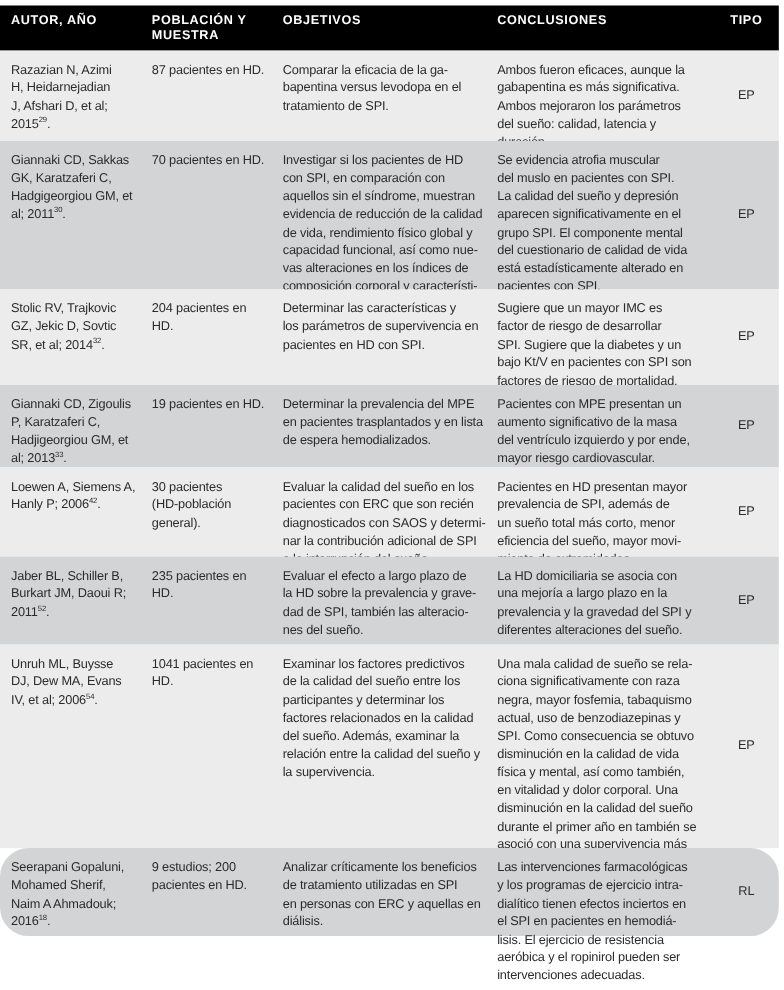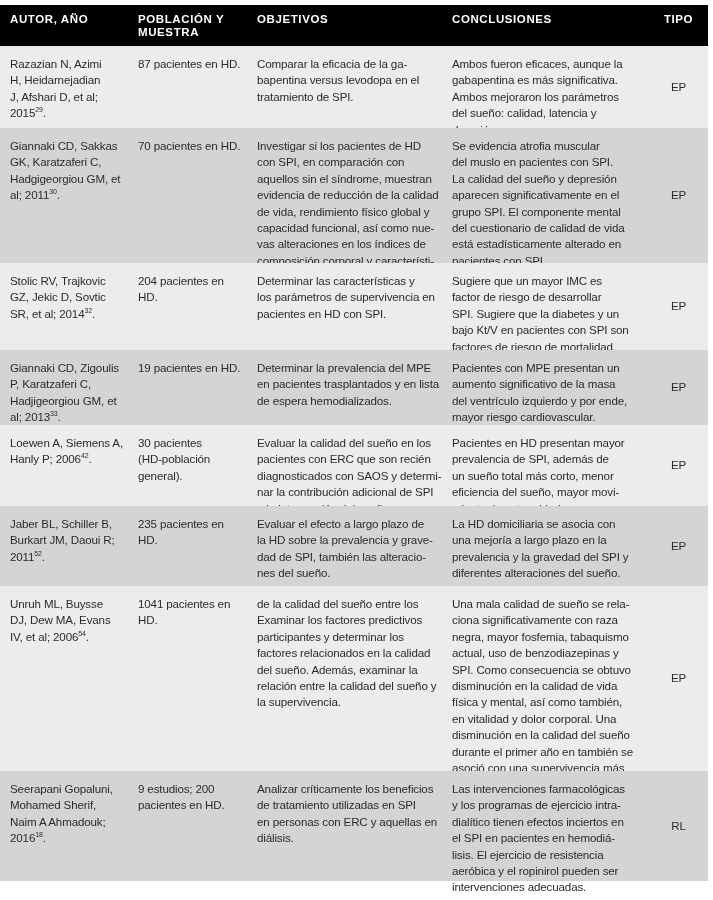--- a/index.html
+++ b/index.html
@@ -219,22 +219,22 @@
         <div class="cell c1">
           <span class="line"><span>Unruh ML, Buysse</span></span>
           <span class="line"><span>DJ, Dew MA, Evans</span></span>
           <span class="line"><span>IV, et al; 2006</span><sup>54</sup><span>.</span></span>
         </div>
         <div class="cell c2">
           <span class="line"><span>1041 pacientes en</span></span>
           <span class="line"><span>HD.</span></span>
         </div>
         <div class="cell c3">
+          <span class="line"><span>Examinar los factores predictivos</span></span>
           <span class="line"><span>de la calidad del sueño entre los</span></span>
-          <span class="line"><span>Examinar los factores predictivos</span></span>
           <span class="line"><span>participantes y determinar los</span></span>
           <span class="line"><span>factores relacionados en la calidad</span></span>
           <span class="line"><span>del sueño. Además, examinar la</span></span>
           <span class="line"><span>relación entre la calidad del sueño y</span></span>
           <span class="line"><span>la supervivencia.</span></span>
         </div>
         <div class="cell c4">
           <span class="line"><span>Una mala calidad de sueño se rela-</span></span>
           <span class="line"><span>ciona significativamente con raza</span></span>
           <span class="line"><span>negra, mayor fosfemia, tabaquismo</span></span>
@@ -245,21 +245,21 @@
           <span class="line"><span>en vitalidad y dolor corporal. Una</span></span>
           <span class="line"><span>disminución en la calidad del sueño</span></span>
           <span class="line"><span>durante el primer año en también se</span></span>
           <span class="line"><span>asoció con una supervivencia más</span></span>
           <span class="line"><span>corta.</span></span>
         </div>
         <div class="cell c5">
           <span>EP</span>
         </div>
       </div>
-      <div class="row dark" style="height: 110px;">
+      <div class="row dark" style="height: 80px; border-radius: 26px;">
         <div class="cell c1">
           <span class="line"><span>Seerapani Gopaluni,</span></span>
           <span class="line"><span>Mohamed Sherif,</span></span>
           <span class="line"><span>Naim A Ahmadouk;</span></span>
           <span class="line"><span>2016</span><sup>18</sup><span>.</span></span>
         </div>
         <div class="cell c2">
           <span class="line"><span>9 estudios; 200</span></span>
           <span class="line"><span>pacientes en HD.</span></span>
         </div>

